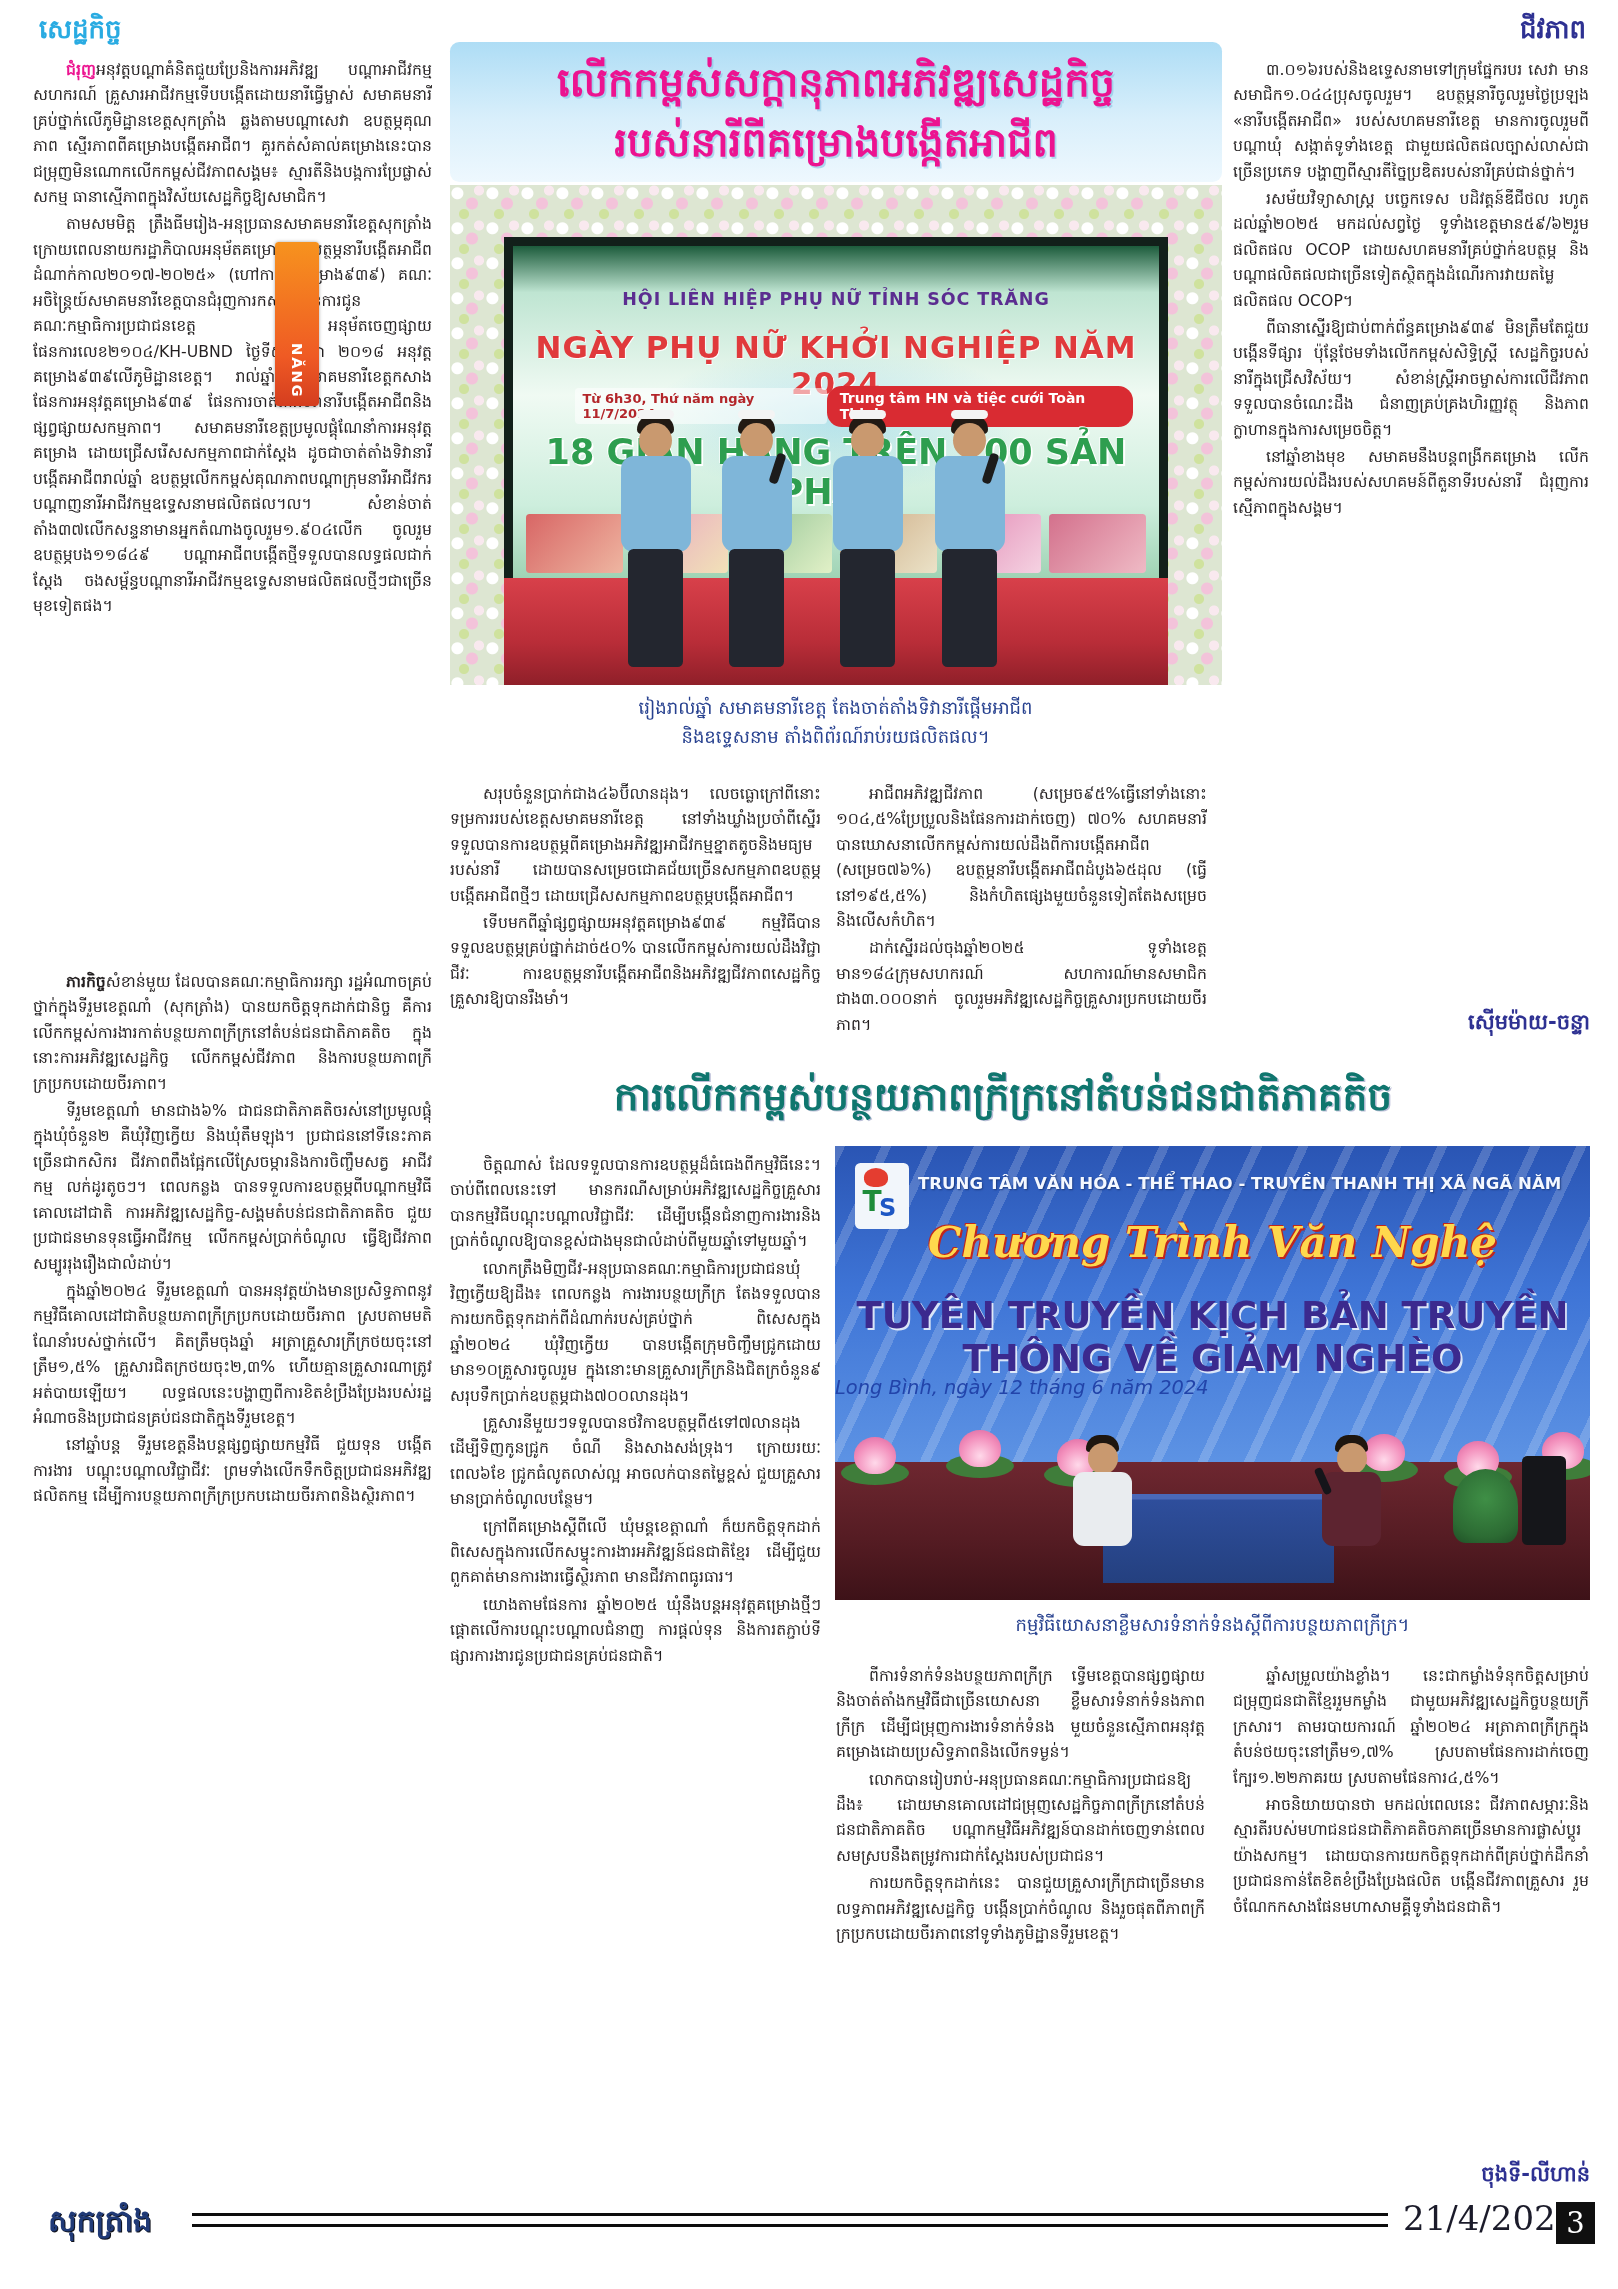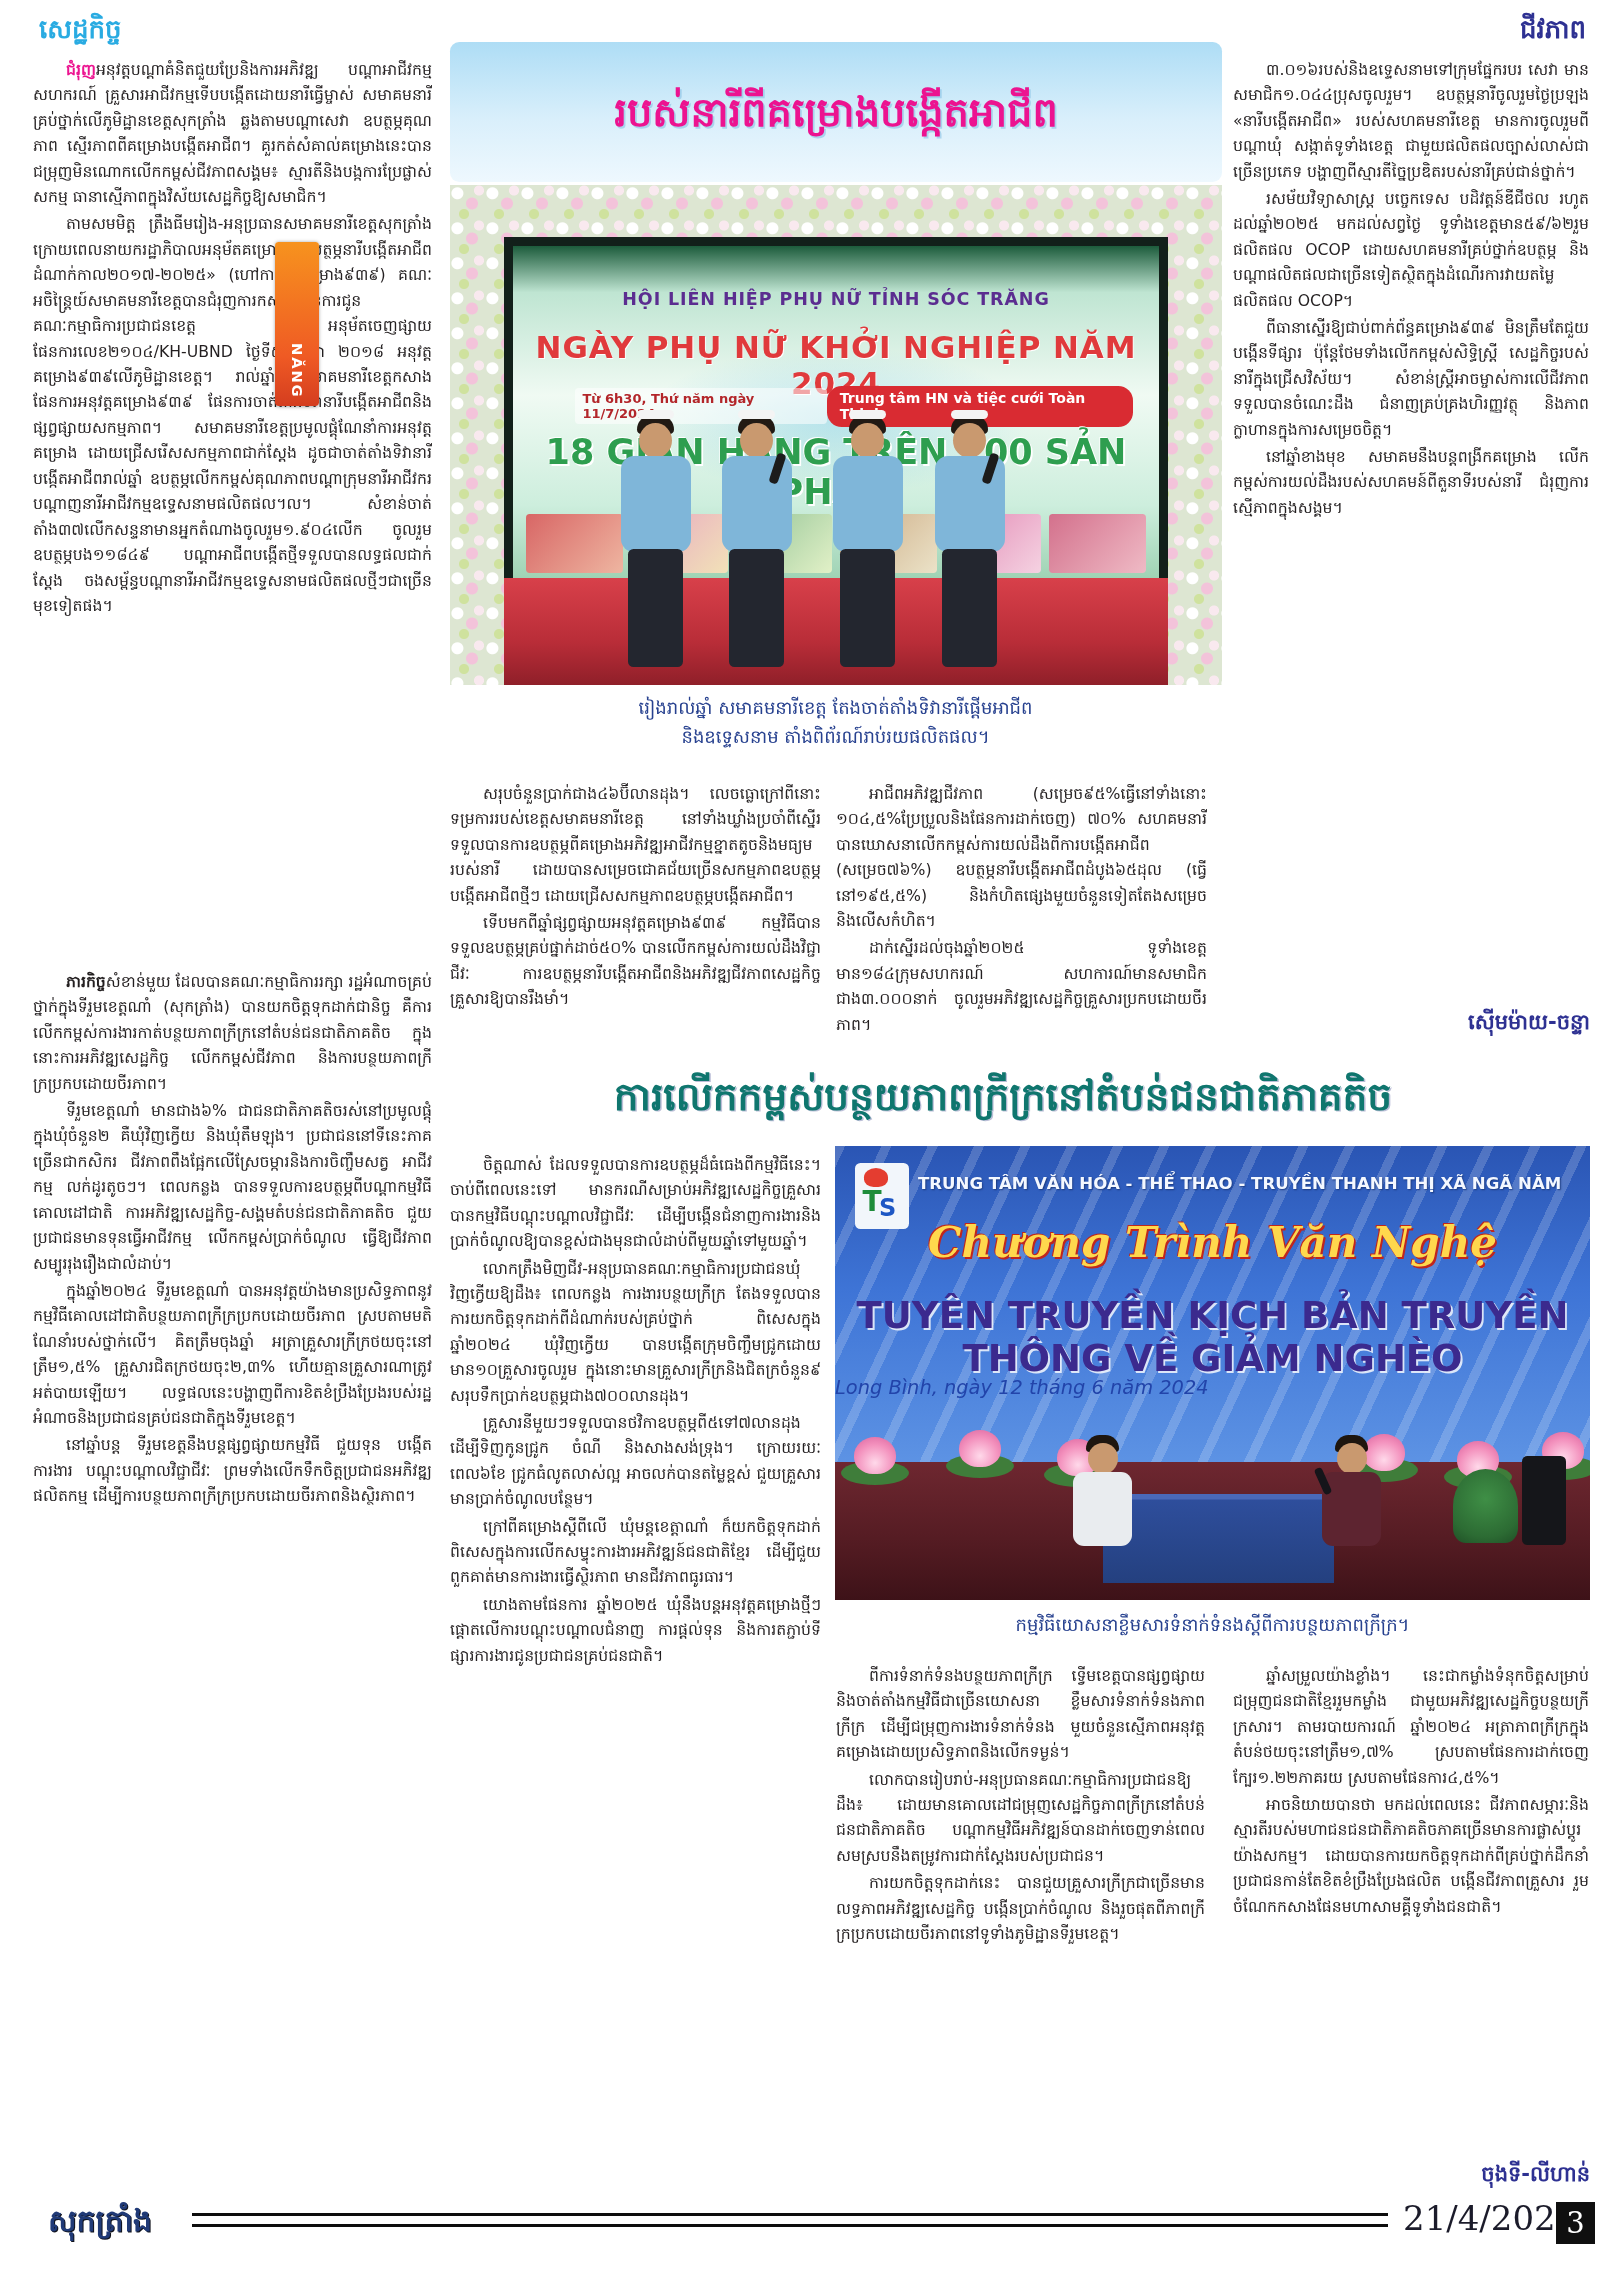--- a/index.html
+++ b/index.html
@@ -143,20 +143,21 @@
         <p class="para">ក្នុងឆ្នាំ២០២៤ ទីរួមខេត្តណាំ បានអនុវត្តយ៉ាងមានប្រសិទ្ធភាពនូវកម្មវិធីគោលដៅជាតិបន្ថយភាពក្រីក្រប្រកបដោយចីរភាព ស្របតាមមតិណែនាំរបស់ថ្នាក់លើ។ គិតត្រឹមចុងឆ្នាំ អត្រាគ្រួសារក្រីក្រថយចុះនៅត្រឹម១,៥% គ្រួសារជិតក្រថយចុះ២,៣% ហើយគ្មានគ្រួសារណាត្រូវអត់បាយឡើយ។ លទ្ធផលនេះបង្ហាញពីការខិតខំប្រឹងប្រែងរបស់រដ្ឋអំណាចនិងប្រជាជនគ្រប់ជនជាតិក្នុងទីរួមខេត្ត។</p>
         <p class="para">នៅឆ្នាំបន្ត ទីរួមខេត្តនឹងបន្តផ្សព្វផ្សាយកម្មវិធី ជួយទុន បង្កើតការងារ បណ្តុះបណ្តាលវិជ្ជាជីវៈ ព្រមទាំងលើកទឹកចិត្តប្រជាជនអភិវឌ្ឍផលិតកម្ម ដើម្បីការបន្ថយភាពក្រីក្រប្រកបដោយចីរភាពនិងស្ថិរភាព។</p>
       </div>
   </div>
 
   <div class="inset-poster">
     <span>NĂNG</span>
   </div>
 
   <div class="headline1">
+    <div>លើកកម្ពស់សក្តានុភាពអភិវឌ្ឍសេដ្ឋកិច្ច</div>
     <div>របស់នារីពីគម្រោងបង្កើតអាជីព</div>
   </div>
 
   <div class="photo1">
     <div class="garland"></div>
     <div class="stage">
       <div class="screen">
         <div class="swirl"></div>
         <div class="p1-org">HỘI LIÊN HIỆP PHỤ NỮ TỈNH SÓC TRĂNG</div>
         <div class="p1-title">NGÀY PHỤ NỮ KHỞI NGHIỆP NĂM 2024</div>

